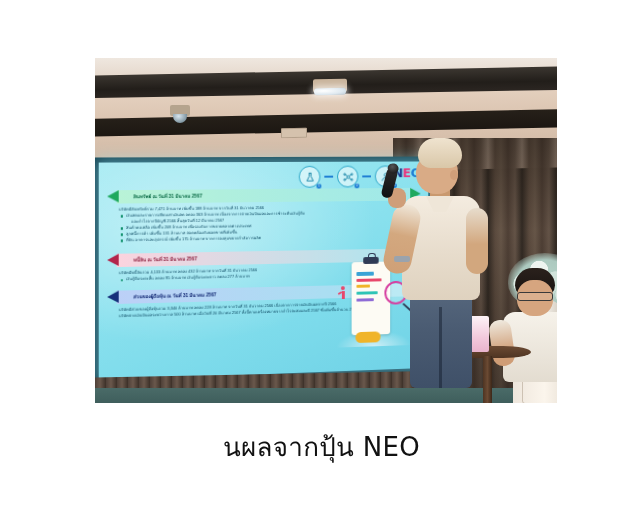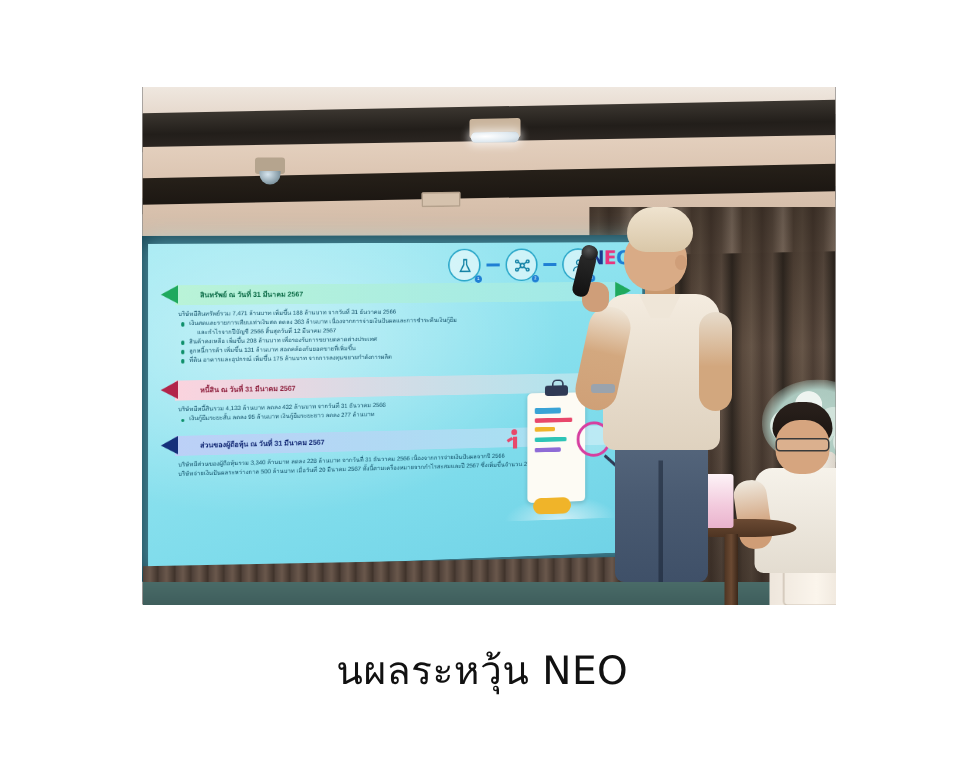--- a/index.html
+++ b/index.html
@@ -379,13 +379,13 @@
     <div class="p-hair"></div>
     <div class="p-collar"></div>
     <div class="p-arm"></div>
     <div class="p-hand"></div>
     <div class="p-mic"></div>
     <div class="p-watch"></div>
   </div>
 
 </div>
 
-<div class="caption">นผลระหวุ้น NEO</div>
+<div class="caption">นผลจากปุ้น NEO</div>
 
 </body></html>

